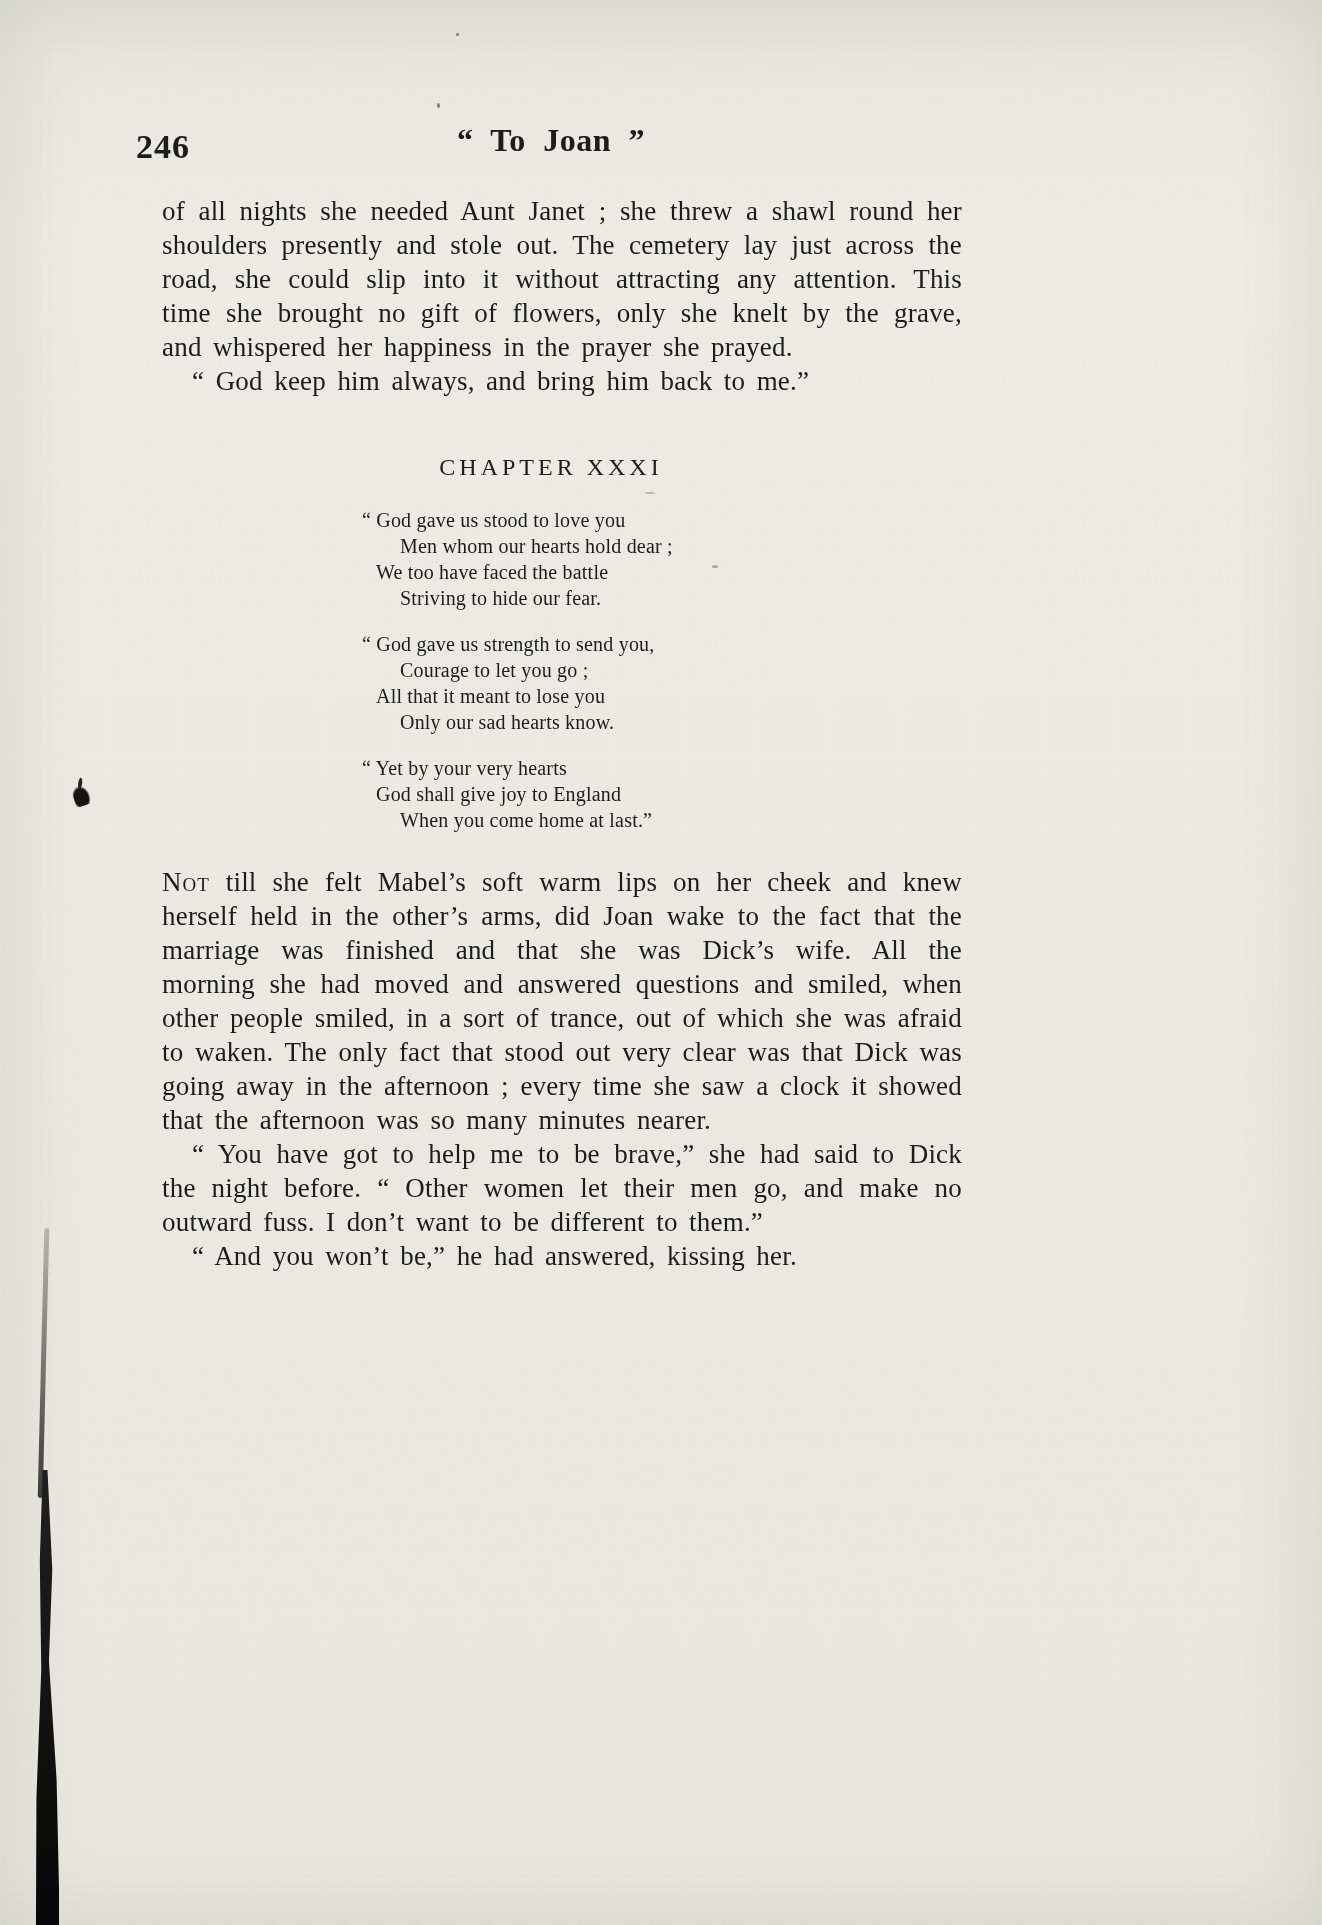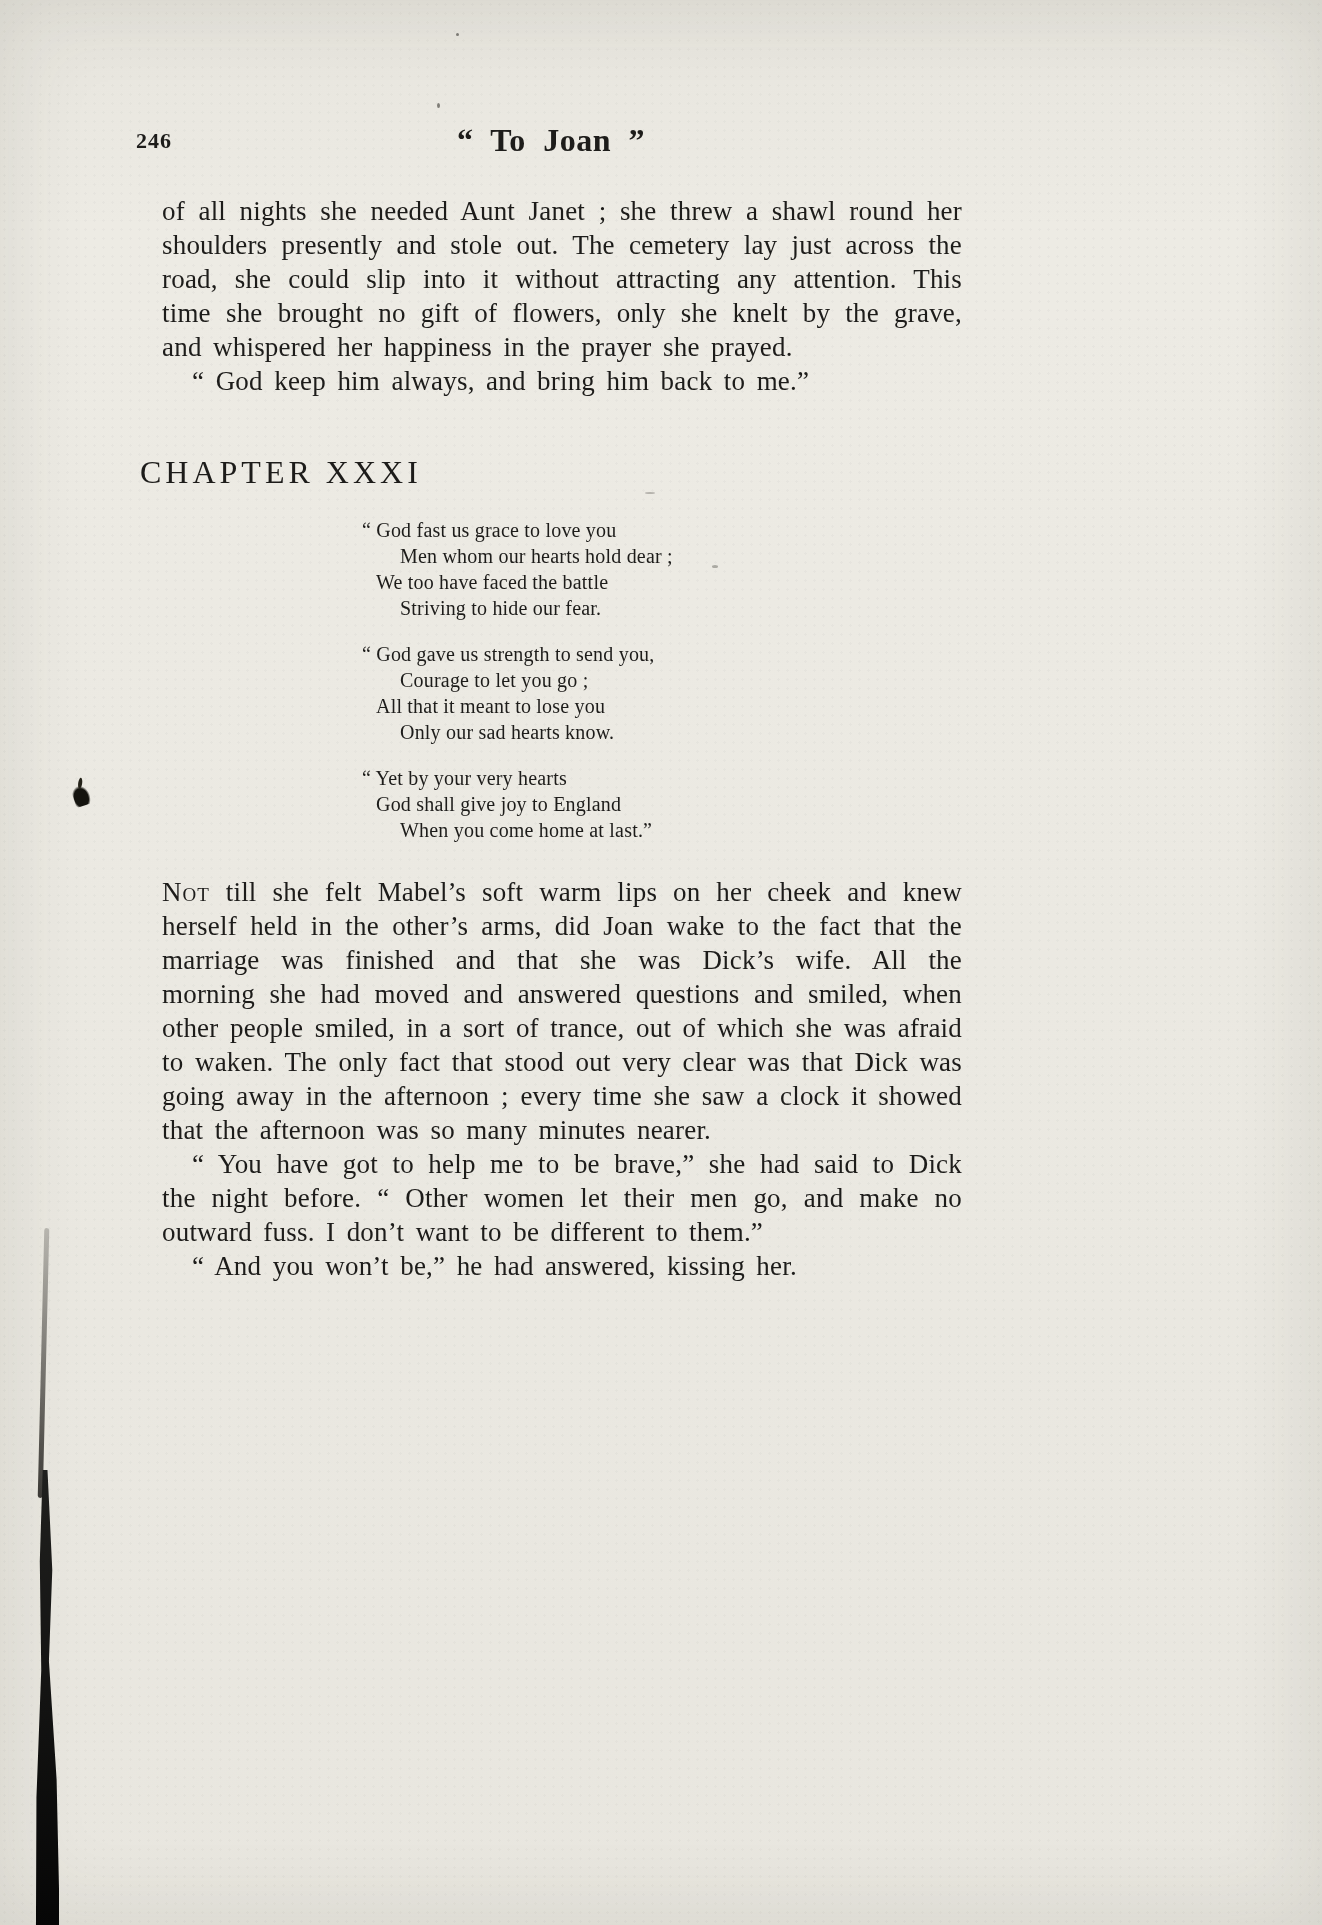--- a/index.html
+++ b/index.html
@@ -31,21 +31,21 @@
   
   .pagehead {
     position: relative;
     height: 48px;
     margin-bottom: 24px;
   }
   .pagenum {
     position: absolute;
     left: -4px;
     top: 6px;
-    font-size: 22px;
+    font-size: 34px;
     font-weight: bold;
     letter-spacing: 1px;
   }
   .booktitle {
     position: absolute;
     left: 50%;
     transform: translateX(-50%);
     top: 0;
     font-size: 32px;
     font-weight: bold;
@@ -64,22 +64,22 @@
   }
   .copy p { margin: 0; }
   .indent { text-indent: 30px; }
   .lead {
     font-variant: small-caps;
     letter-spacing: 1px;
   }
   
   .chapter-heading {
     margin: 56px 0 0 0;
-    text-align: left;
-    font-size: 32px;
+    text-align: center;
+    font-size: 24px;
     font-weight: normal;
     letter-spacing: 4px;
   }
   
   .poem {
     margin-top: 26px;
     padding-left: 222px;
     font-size: 20px;
     line-height: 26px;
     letter-spacing: 0.2px;
@@ -149,21 +149,21 @@
 
     <section class="copy">
       <p>of all nights she needed Aunt Janet ; she threw a shawl round her shoulders presently and stole out.  The cemetery lay just across the road, she could slip into it without attracting any attention.  This time she brought no gift of flowers, only she knelt by the grave, and whispered her happiness in the prayer she prayed.</p>
       <p class="indent">“ God keep him always, and bring him back to me.”</p>
     </section>
 
     <h2 class="chapter-heading">CHAPTER XXXI</h2>
 
     <div class="poem">
       <div class="stanza">
-        <div class="pline i0">“ God fast us grace to love you</div>
+        <div class="pline i0">“ God gave us stood to love you</div>
         <div class="pline i1">Men whom our hearts hold dear ;</div>
         <div class="pline i2">We too have faced the battle</div>
         <div class="pline i3">Striving to hide our fear.</div>
       </div>
       <div class="stanza">
         <div class="pline i0">“ God gave us strength to send you,</div>
         <div class="pline i1">Courage to let you go ;</div>
         <div class="pline i2">All that it meant to lose you</div>
         <div class="pline i3">Only our sad hearts know.</div>
       </div>

